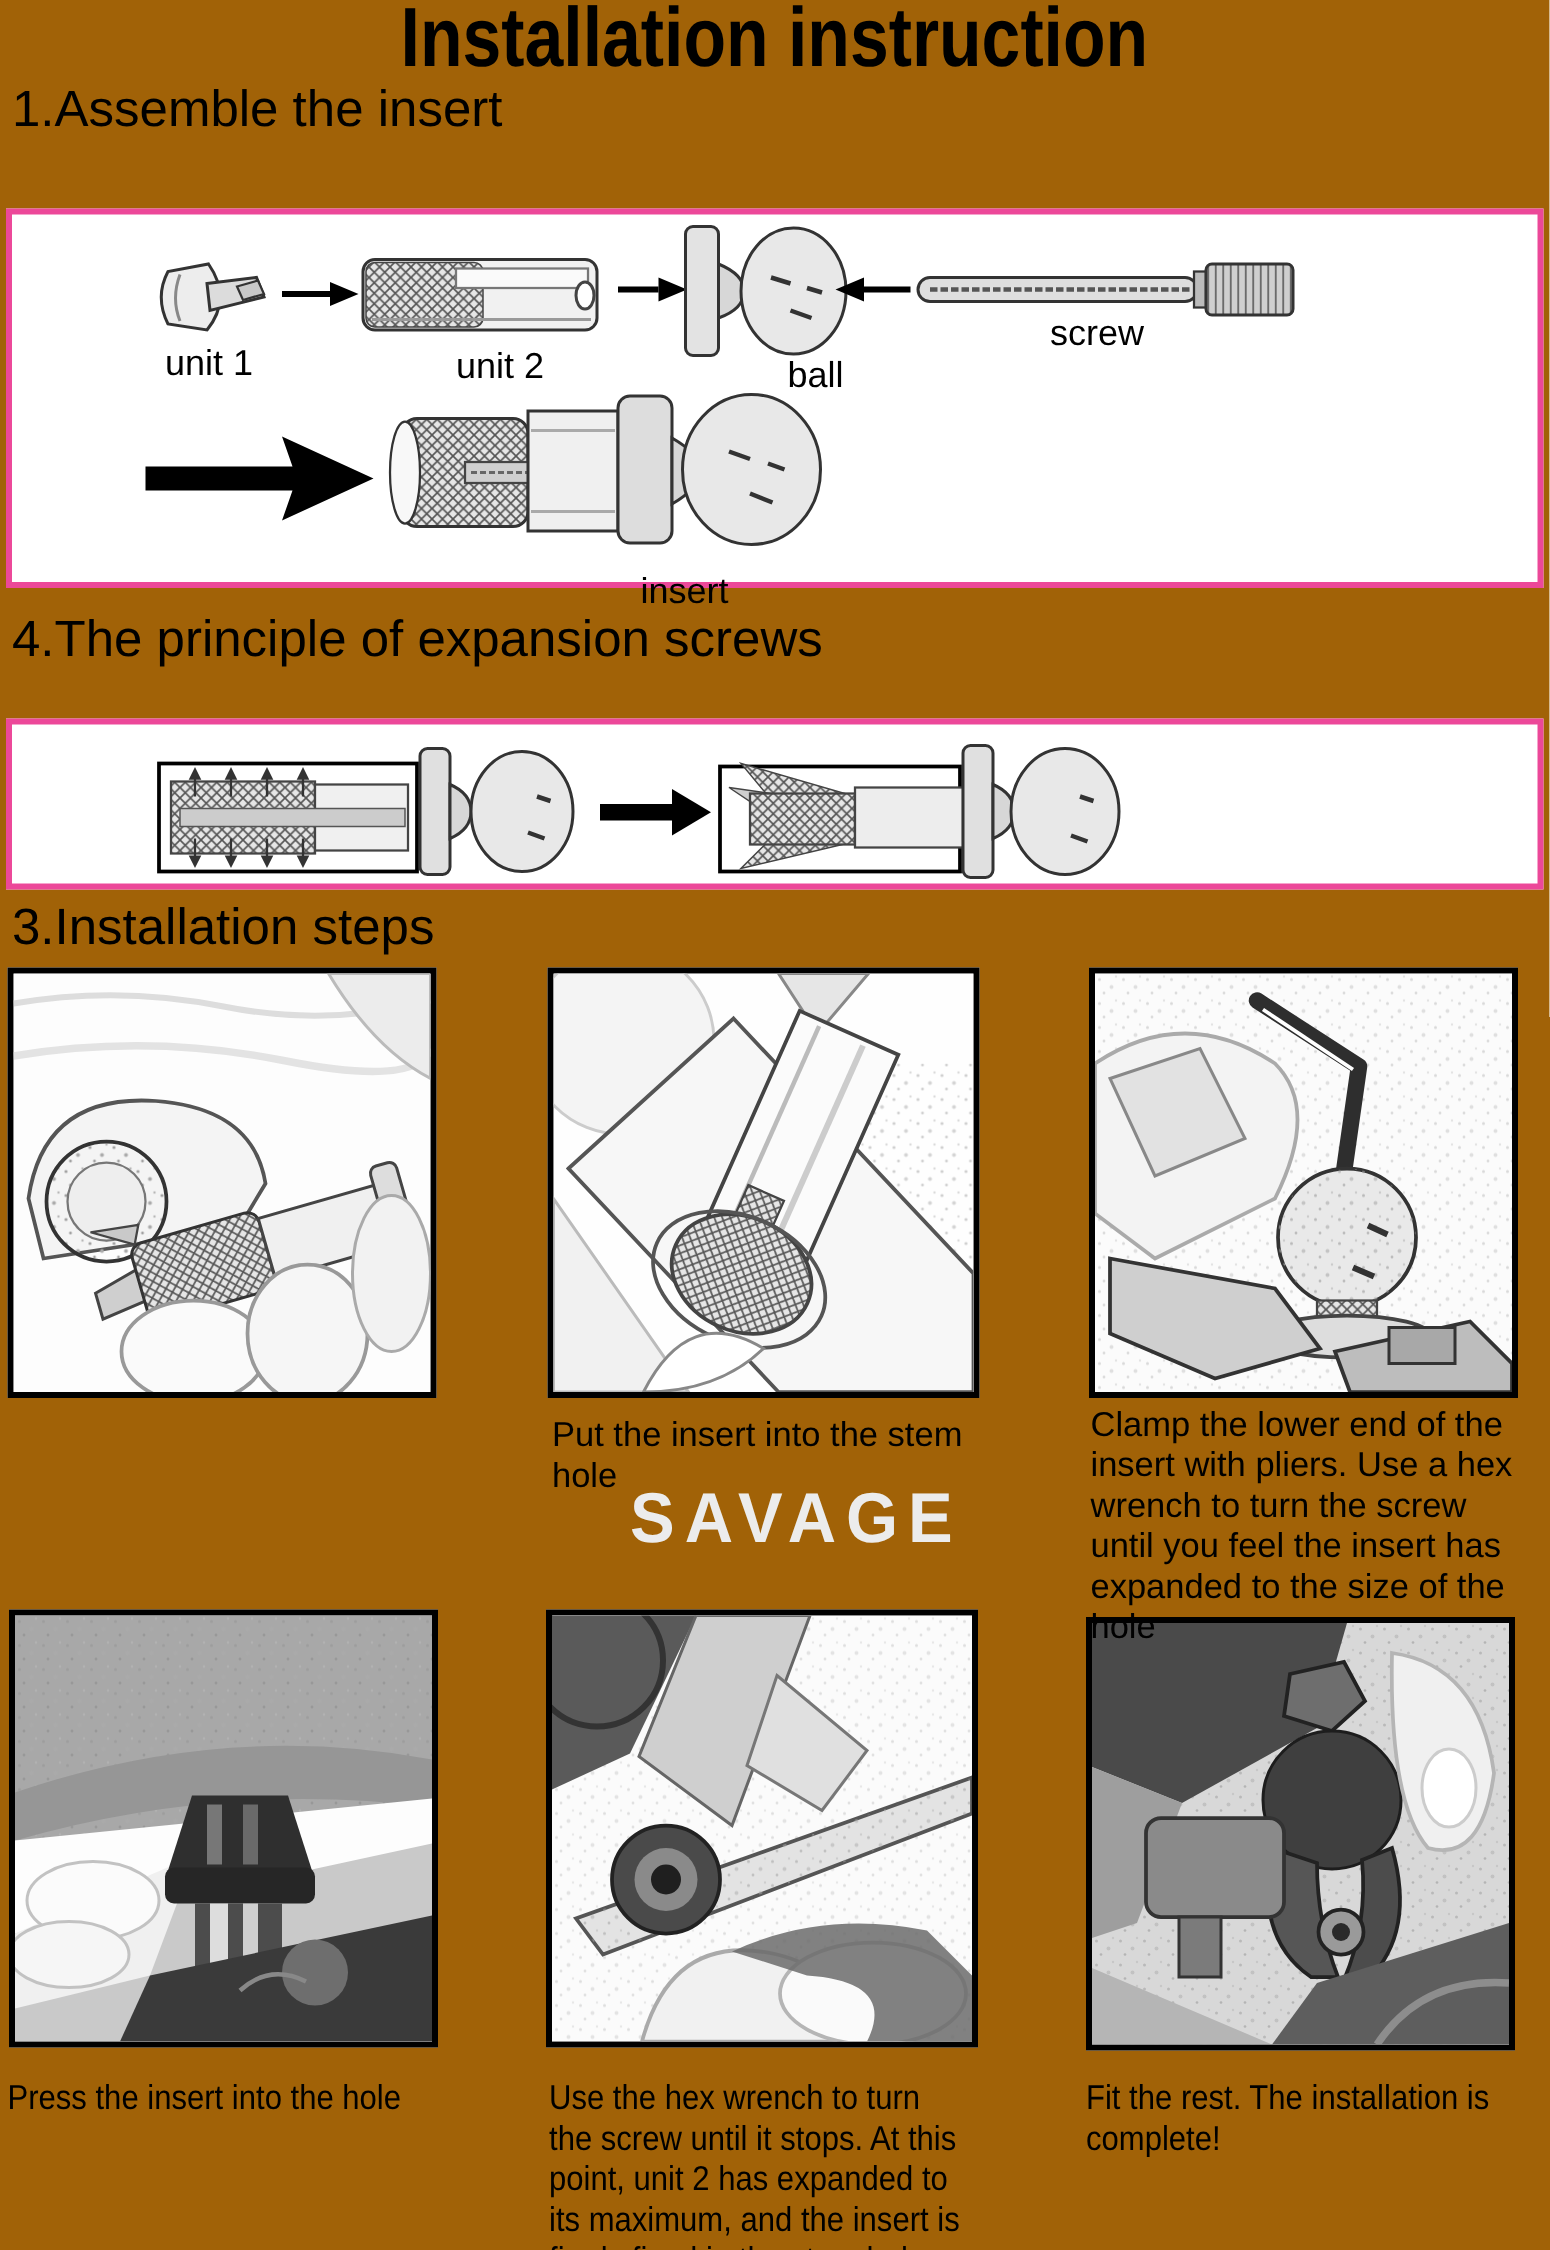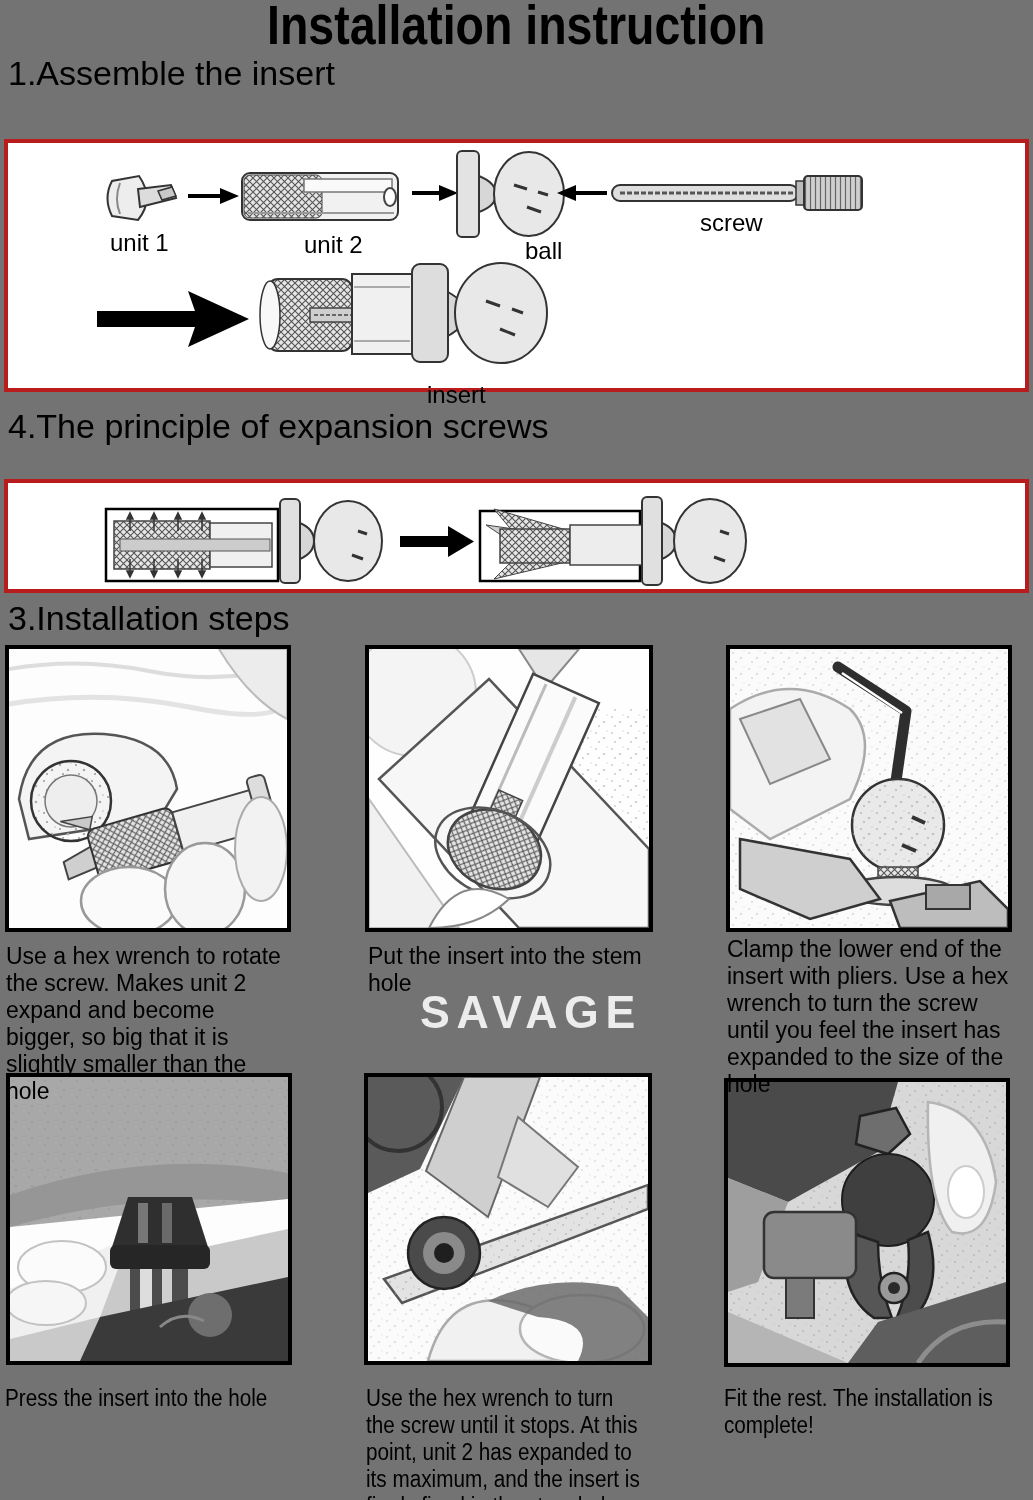--- a/index.html
+++ b/index.html
@@ -1,28 +1,28 @@
 <!DOCTYPE html>
 <html><head>
 <meta charset="utf-8">
 <style>
   html,body{margin:0;padding:0;background:#fff;}
   #page{
-    position:relative;width:1033px;height:1500px;background:#737373;overflow:hidden;
+    position:relative;width:1033px;height:1500px;background:#a16207;overflow:hidden;
     font-family:"Liberation Sans", sans-serif;color:#000;
   }
   .abs{position:absolute;}
   
   #title-wrap{top:-8px;left:0;width:1033px;text-align:center;}
   #title{display:inline-block;font-size:56px;font-weight:700;letter-spacing:0px;
          transform:scaleX(0.83);transform-origin:50% 50%;white-space:nowrap;}
   
   .h{font-size:34px;line-height:30px;white-space:nowrap;}
   
-  .dbox{border:4px solid #b91c1c;background:#fff;}
+  .dbox{border:4px solid #ec4899;background:#fff;}
   .dbox svg{display:block;width:100%;height:100%;}
   .dlabel{font-size:24px;line-height:26px;white-space:nowrap;}
   
   .panel{border:4px solid #000;background:#fff;margin:0;padding:0;overflow:hidden;}
   .panel svg{display:block;width:100%;height:100%;}
   
   .cap{font-size:23px;line-height:27px;z-index:2;}
   .cap2{font-size:23px;line-height:27px;z-index:2;transform:scaleX(0.9);transform-origin:0 0;}
   
   #watermark{left:420px;top:984px;font-size:47px;font-weight:700;letter-spacing:7px;
@@ -323,21 +323,20 @@
       <path d="M200,20 Q258,28 268,100 Q260,160 224,150 Q198,120 200,20 Z" fill="#f0f0f0" stroke="#b5b5b5" stroke-width="2.5"></path>
       <ellipse cx="238" cy="110" rx="18" ry="26" fill="#fff" stroke="#ccc" stroke-width="2"></ellipse>
       <path d="M150,240 L278,200 L278,281 L120,281 Z" fill="#5e5e5e"></path>
       <path d="M190,281 Q220,236 278,240" stroke="#8d8d8d" stroke-width="5" fill="none"></path>
       <path d="M0,230 L120,281 L0,281 Z" fill="#b5b5b5"></path>
     </svg>
   </figure>
 
   <div class="abs" id="watermark">SAVAGE</div>
 
-  <div class="abs cap" style="left:6px;top:943px;width:280px;">Use a hex wrench to rotate the screw. Makes unit 2 expand and become bigger, so big that it is slightly smaller than the hole</div>
   <div class="abs cap" style="left:727px;top:936px;width:290px;">Clamp the lower end of the insert with pliers. Use a hex wrench to turn the screw until you feel the insert has expanded to the size of the hole</div>
   <div class="abs cap" style="left:368px;top:943px;width:280px;">Put the insert into the stem hole</div>
 
   <div class="abs cap2" style="left:5px;top:1385px;width:360px;">Press the insert into the hole</div>
   <div class="abs cap2" style="left:366px;top:1385px;width:310px;">Use the hex wrench to turn the screw until it stops. At this point, unit 2 has expanded to its maximum, and the insert is firmly fixed in the stem hole.</div>
   <div class="abs cap2" style="left:724px;top:1385px;width:330px;">Fit the rest. The installation is complete!</div>
 
 </div>
 
 </body></html>

